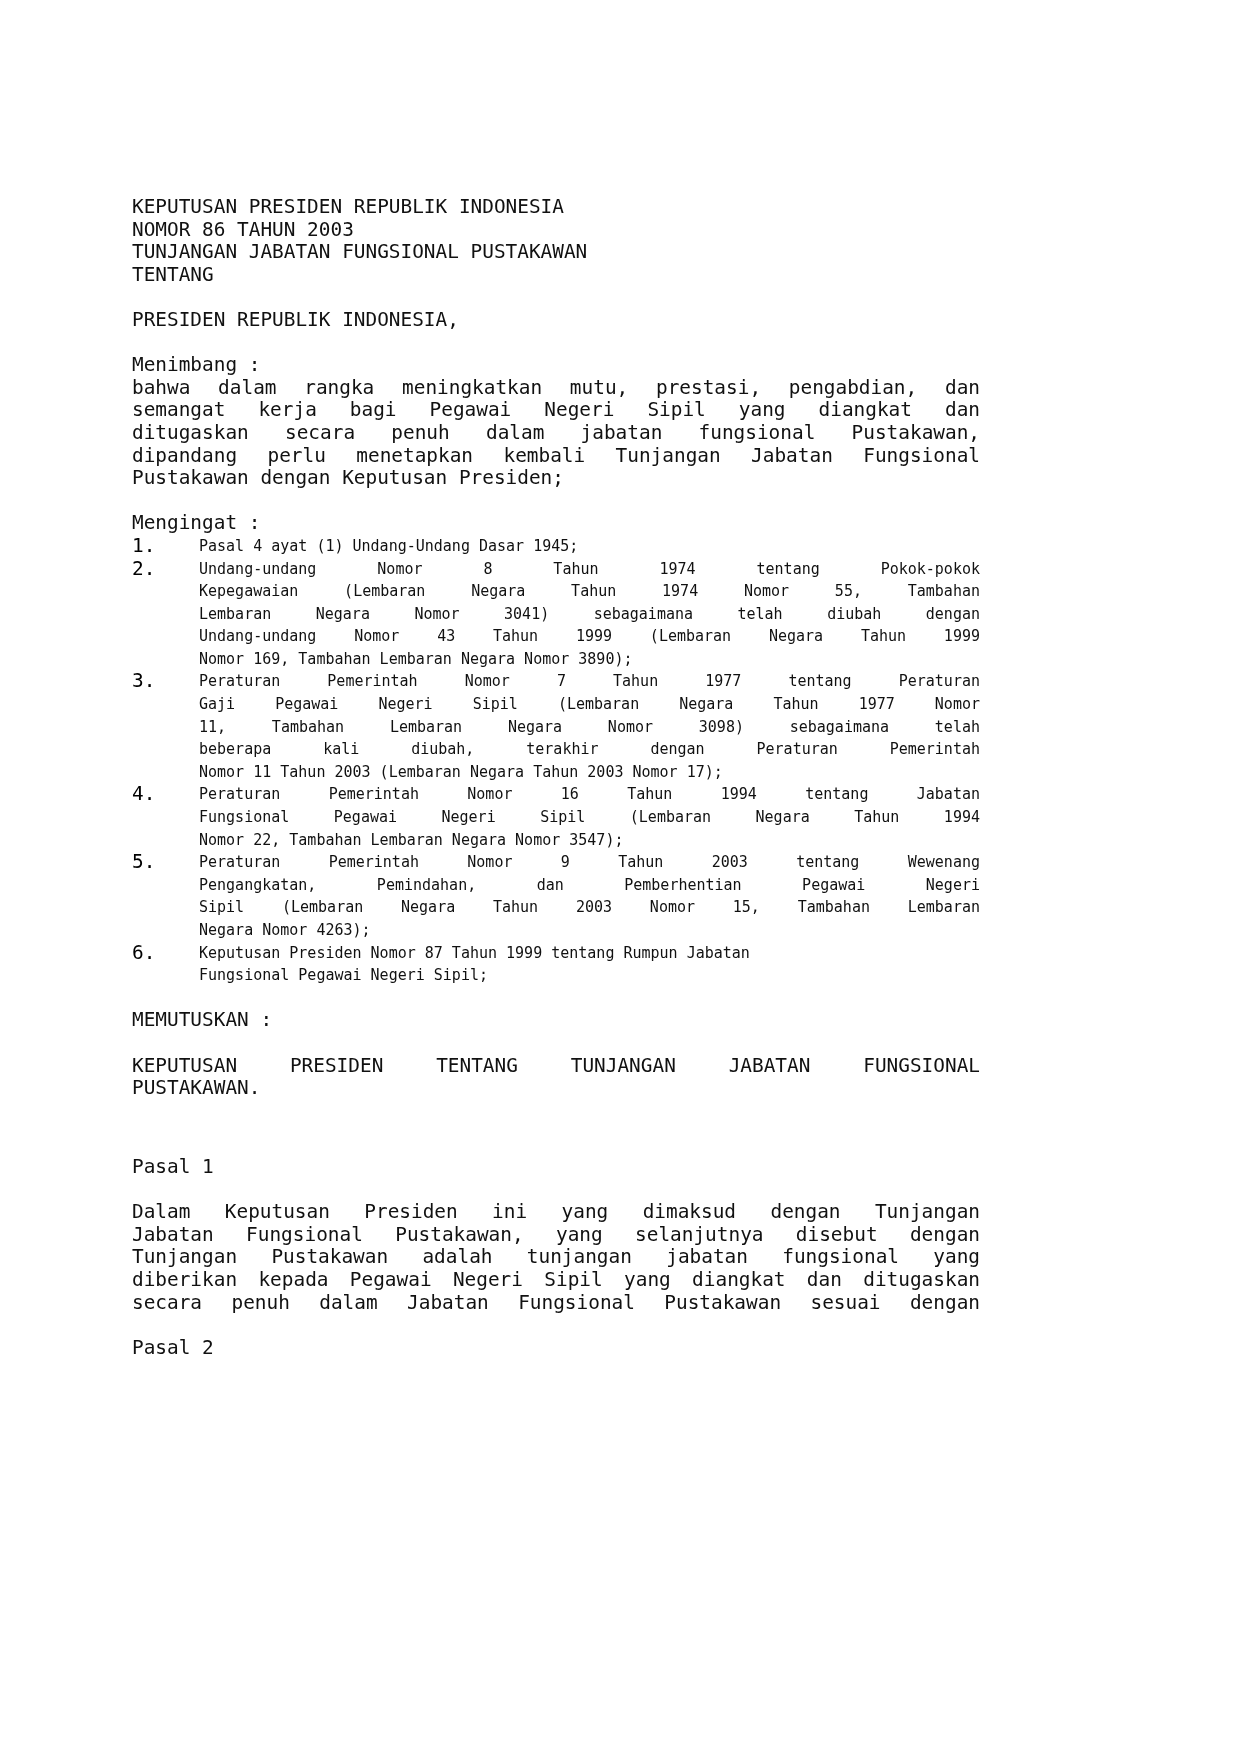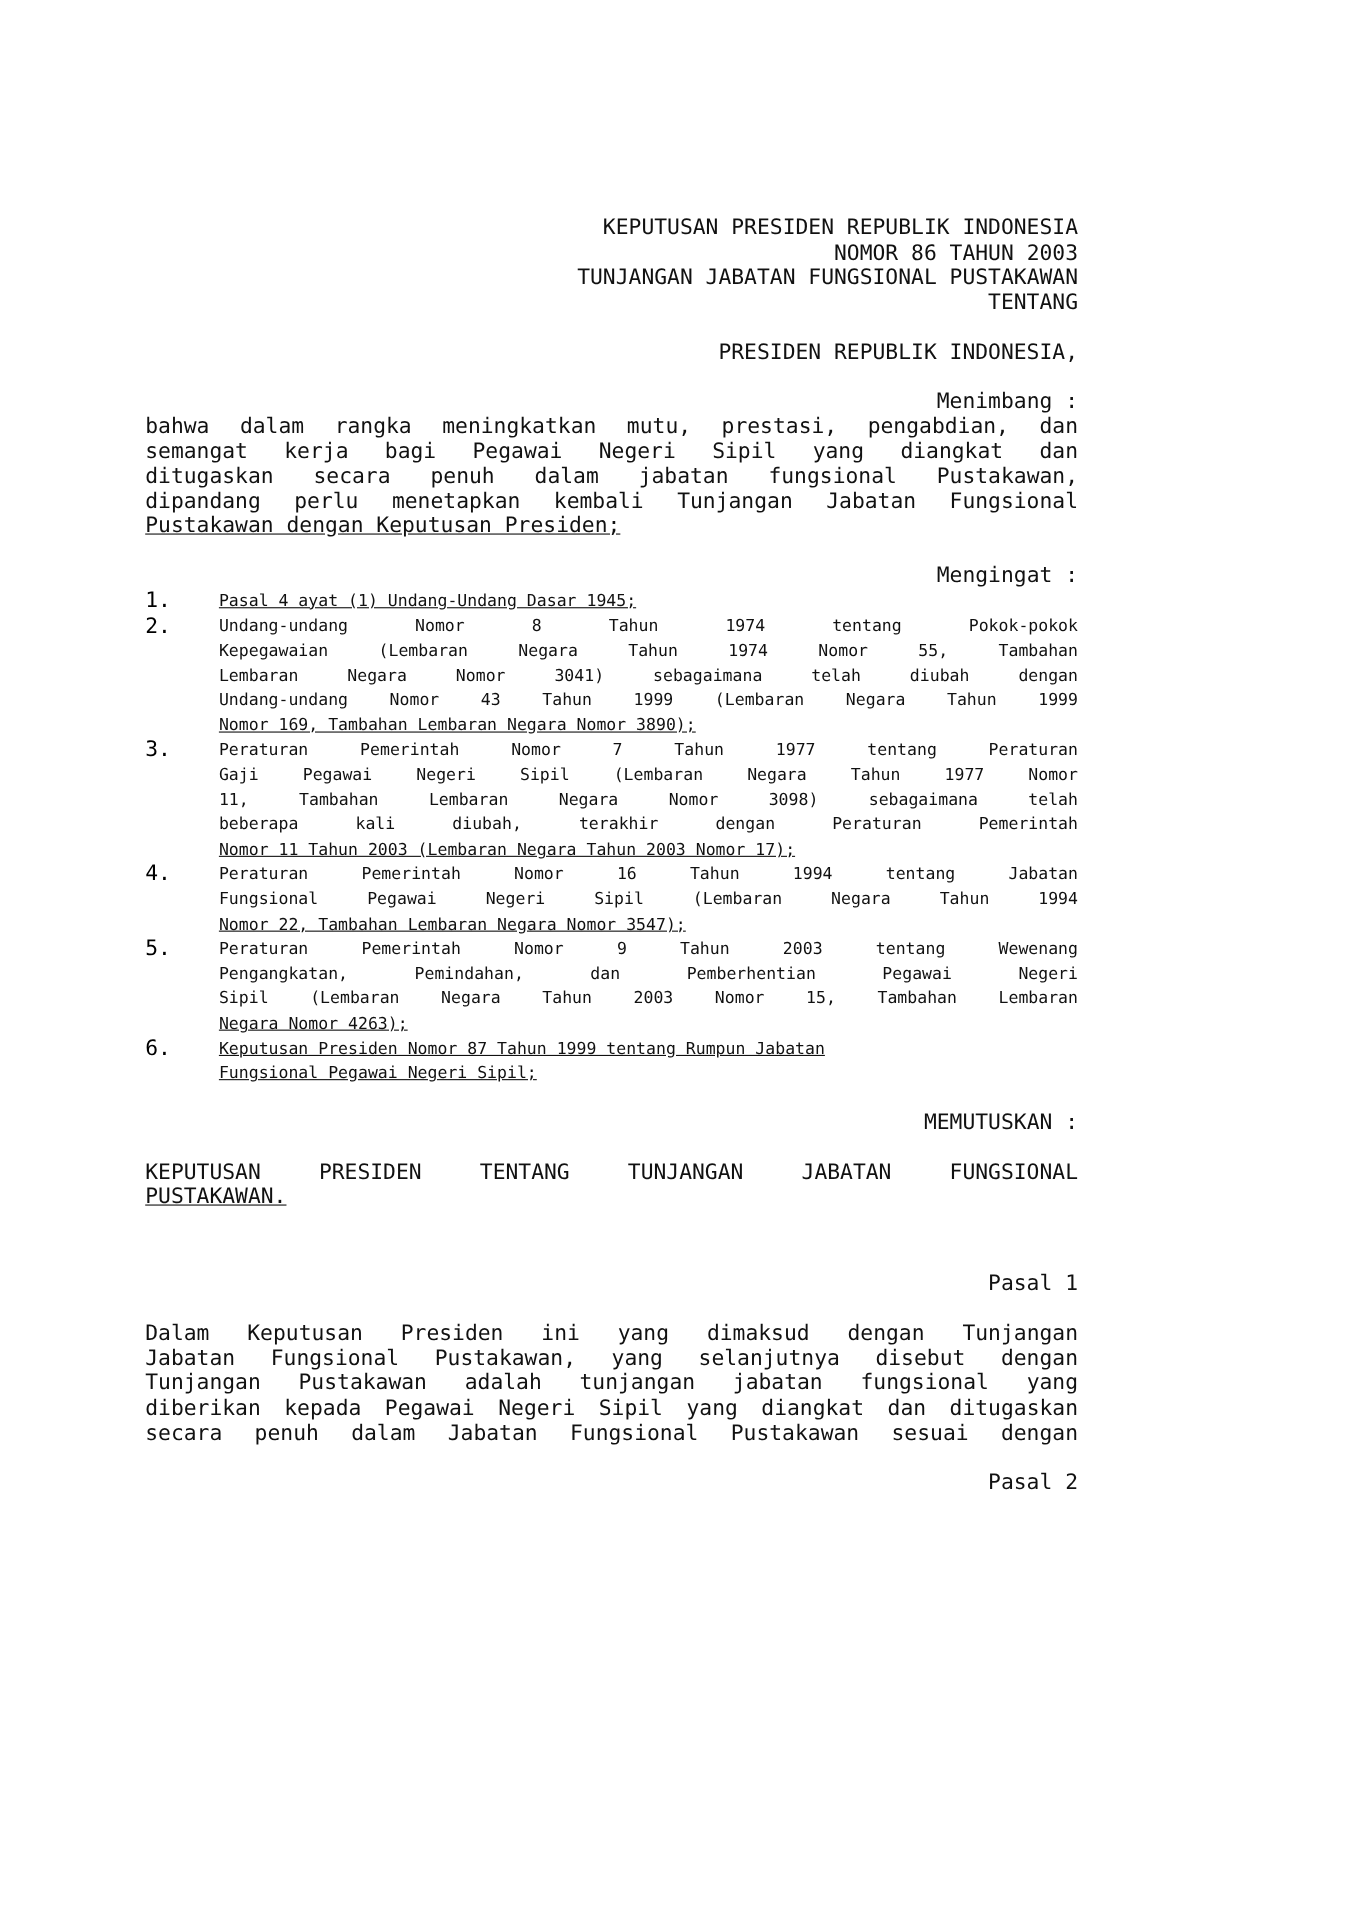--- a/index.html
+++ b/index.html
@@ -22,36 +22,34 @@
     left: 132px;
     top: 196px;
     width: 848px;
   }
   .ln {
     font-size: 19.4px;
     line-height: 22.6px;
     letter-spacing: 0px;
     white-space: pre;
     color: #111111;
-    text-align: right;
   }
   .center {
-    text-align: right;
+    text-align: left;
   }
   
   .just {
     text-align: justify;
     text-align-last: justify;
     white-space: normal;
   }
   .last {
     text-align: left;
     text-align-last: left;
     white-space: pre;
-    text-decoration: underline;
   }
   .blank {
     height: 22.6px;
   }
   .halfblank {
     height: 11px;
   }
   
   .item {
     display: flex;

